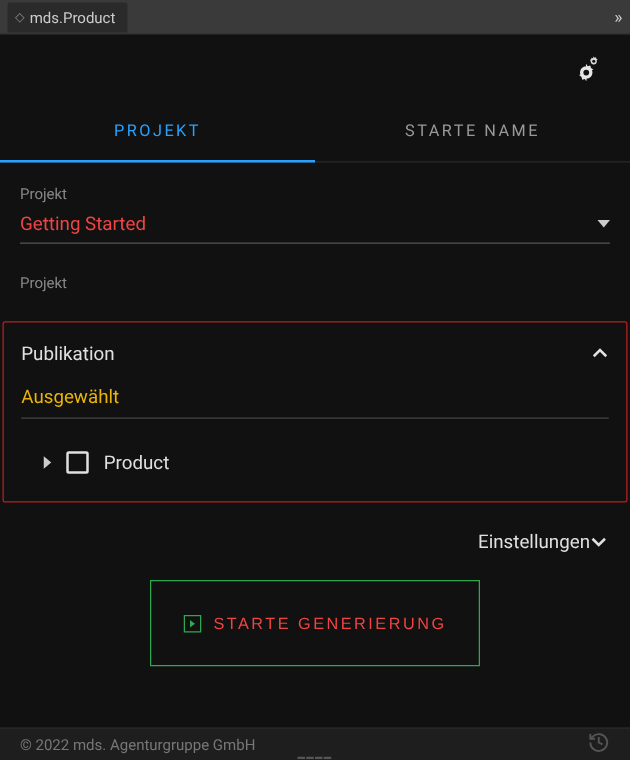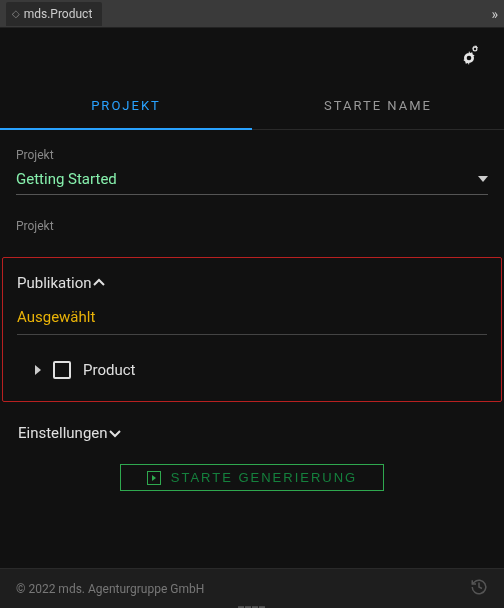--- a/index.html
+++ b/index.html
@@ -80,37 +80,37 @@
     margin-bottom: 4px;
   }
   .select-row {
     display: flex;
     align-items: center;
     justify-content: space-between;
     border-bottom: 1px solid #555;
     padding: 4px 0 6px 0;
     cursor: pointer;
   }
-  .select-value { font-size: 15px; color: #86efac; }
+  .select-value { font-size: 15px; color: #ef4444; }
   .caret-down {
     width: 0; height: 0;
     border-left: 5px solid transparent;
     border-right: 5px solid transparent;
     border-top: 6px solid #ccc;
   }
   .publication {
     border: 1px solid #b82020;
     border-radius: 2px;
     margin: 0 -14px 10px -14px;
     padding: 14px 14px 14px 14px;
   }
   .section-header {
     display: flex;
     align-items: center;
-    justify-content: flex-start;
+    justify-content: space-between;
     cursor: pointer;
     padding: 2px 0;
     margin-bottom: 14px;
   }
   .section-title { font-size: 15px; color: #e0e0e0; }
   .chev { width: 14px; height: 14px; }
   .chev svg { display:block; }
   .selected-label {
     font-size: 15px;
     color: #eab308;
@@ -132,32 +132,32 @@
   }
   .checkbox {
     width: 18px; height: 18px;
     border: 2px solid #e0e0e0;
     border-radius: 2px;
   }
   .tree-label { font-size: 15px; color: #e0e0e0; }
   .settings-row {
     display: flex;
     align-items: center;
-    justify-content: flex-start;
+    justify-content: flex-end;
     padding: 12px 2px;
     cursor: pointer;
   }
   .generate-wrap { display: flex; justify-content: center; padding: 10px 0 18px 0; }
   .generate-btn {
     border: 1px solid #2fa84f;
-    color: #15803d;
+    color: #ef4444;
     background: transparent;
     font-size: 13px;
     letter-spacing: 2px;
-    padding: 5px 26px;
+    padding: 26px 26px;
     cursor: pointer;
     display: flex;
     align-items: center;
     gap: 10px;
   }
   .play-icon {
     width: 14px; height: 14px;
     border: 1px solid #2fa84f;
     display: flex;
     align-items: center;
@@ -167,21 +167,21 @@
     width: 0; height: 0;
     border-top: 3px solid transparent;
     border-bottom: 3px solid transparent;
     border-left: 4px solid #2fa84f;
     margin-left: 1px;
   }
   .footer {
     position: absolute;
     bottom: 0;
     left: 0; right: 0;
-    height: 40px;
+    height: 26px;
     background: #1e1e1e;
     display: flex;
     align-items: center;
     justify-content: space-between;
     padding: 0 16px;
     border-top: 1px solid #2a2a2a;
   }
   .footer-text { font-size: 12px; color: #777; }
   .footer-icon { color: #555; }
   .drag-handle {

